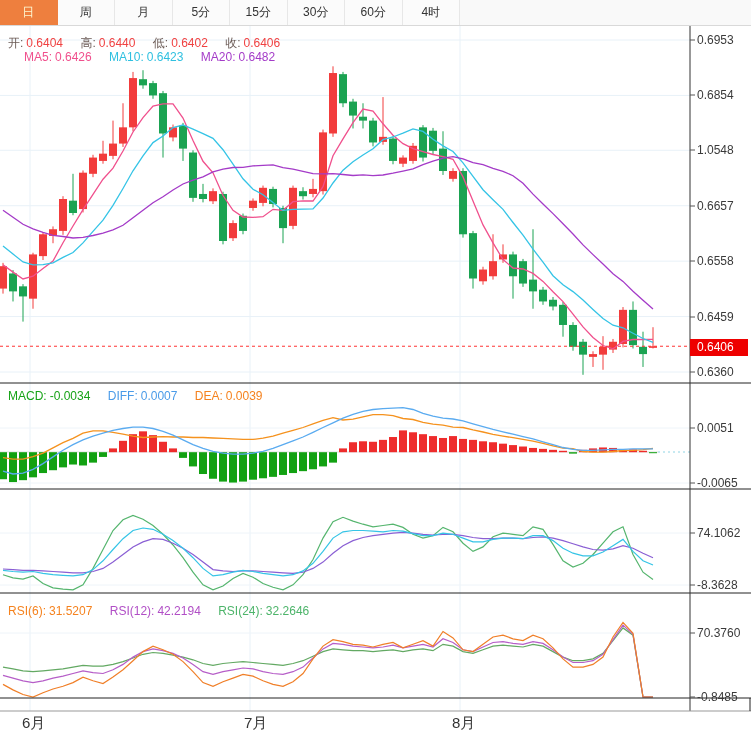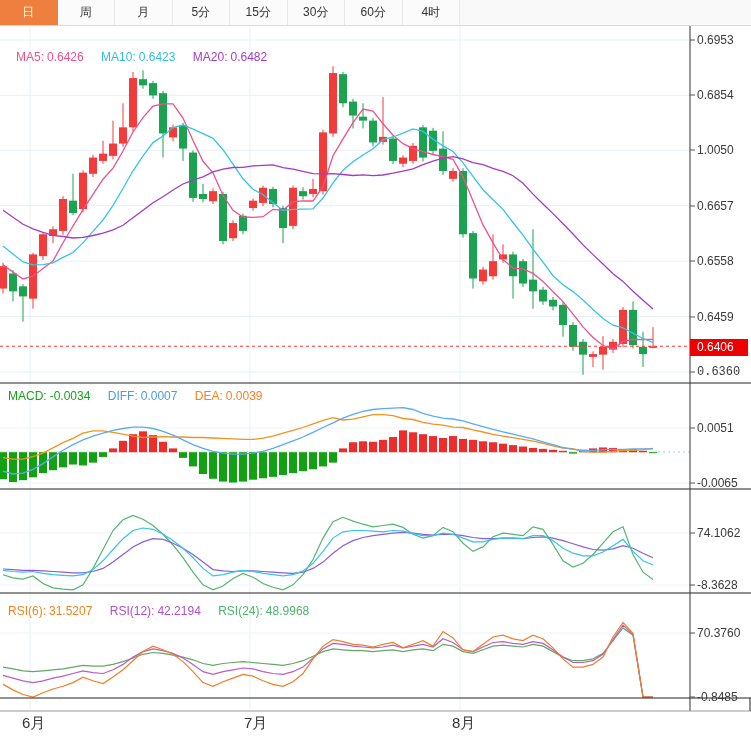--- a/index.html
+++ b/index.html
@@ -297,47 +297,53 @@
     <div class="tab sel">日</div>
     <div class="tab">周</div>
     <div class="tab">月</div>
     <div class="tab">5分</div>
     <div class="tab">15分</div>
     <div class="tab">30分</div>
     <div class="tab">60分</div>
     <div class="tab">4时</div>
   </div>
 
-
-  <div class="ov hdr" style="left:16px;top:50px;text-align:right;">
+  <div class="ov hdr" style="left:8px;top:35px;">
+    <span class="lab c-dim">开:</span><span class="val c-red">0.6404</span>
+    <span class="lab c-dim">高:</span><span class="val c-red">0.6440</span>
+    <span class="lab c-dim">低:</span><span class="val c-red">0.6402</span>
+    <span class="lab c-dim">收:</span><span class="val c-red">0.6406</span>
+  </div>
+
+  <div class="ov hdr" style="left:24px;top:50px;text-align:right;">
     <span class="lab c-ma5">MA5:</span><span class="val c-ma5">0.6426</span>
     <span class="lab c-ma10">MA10:</span><span class="val c-ma10">0.6423</span>
     <span class="lab c-ma20">MA20:</span><span class="val c-ma20">0.6482</span>
   </div>
 
   <div class="ov hdr" style="left:8px;top:389px;">
     <span class="lab c-macd">MACD:</span><span class="val c-macd">-0.0034</span>
     <span class="lab c-diff">DIFF:</span><span class="val c-diff">0.0007</span>
     <span class="lab c-dea">DEA:</span><span class="val c-dea">0.0039</span>
   </div>
 
 
   <div class="ov hdr" style="left:8px;top:604px;">
     <span class="lab c-rsi6">RSI(6):</span><span class="val c-rsi6">31.5207</span>
     <span class="lab c-rsi12">RSI(12):</span><span class="val c-rsi12">42.2194</span>
-    <span class="lab c-rsi24">RSI(24):</span><span class="val c-rsi24">48.9968</span>
+    <span class="lab c-rsi24">RSI(24):</span><span class="val c-rsi24">32.2646</span>
   </div>
 
   <div class="axlab" style="top:33px;">0.6953</div>
   <div class="axlab" style="top:88px;">0.6854</div>
-  <div class="axlab" style="top:143px;">1.0050</div>
+  <div class="axlab" style="top:143px;">1.0548</div>
   <div class="axlab" style="top:199px;">0.6657</div>
   <div class="axlab" style="top:254px;">0.6558</div>
   <div class="axlab" style="top:310px;">0.6459</div>
-  <div class="axlab" style="top:365px;font-family:Liberation Mono, monospace;">0.6360</div>
+  <div class="axlab" style="top:365px;">0.6360</div>
   <div class="badge">0.6406</div>
 
   <div class="axlab" style="top:421px;">0.0051</div>
   <div class="axlab" style="top:476px;">-0.0065</div>
   <div class="axlab" style="top:526px;">74.1062</div>
   <div class="axlab" style="top:578px;">-8.3628</div>
   <div class="axlab" style="top:626px;">70.3760</div>
   <div class="axlab" style="top:690px;">-0.8485</div>
 
   <div class="month" style="left:22px;">6月</div>

